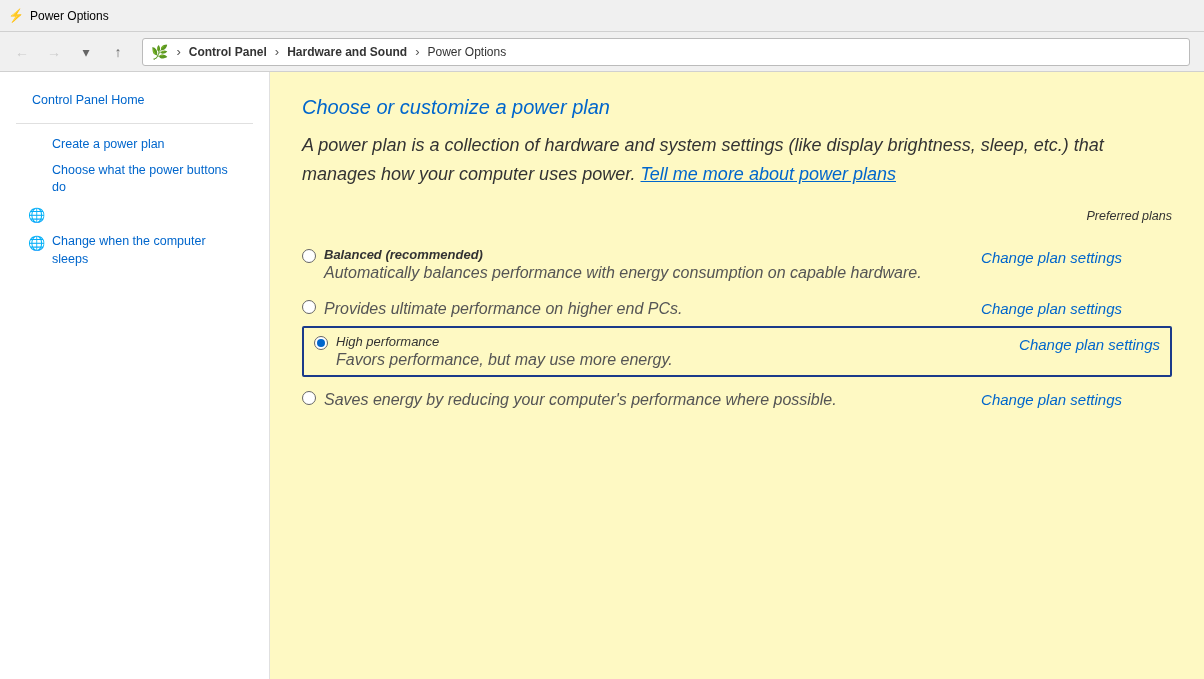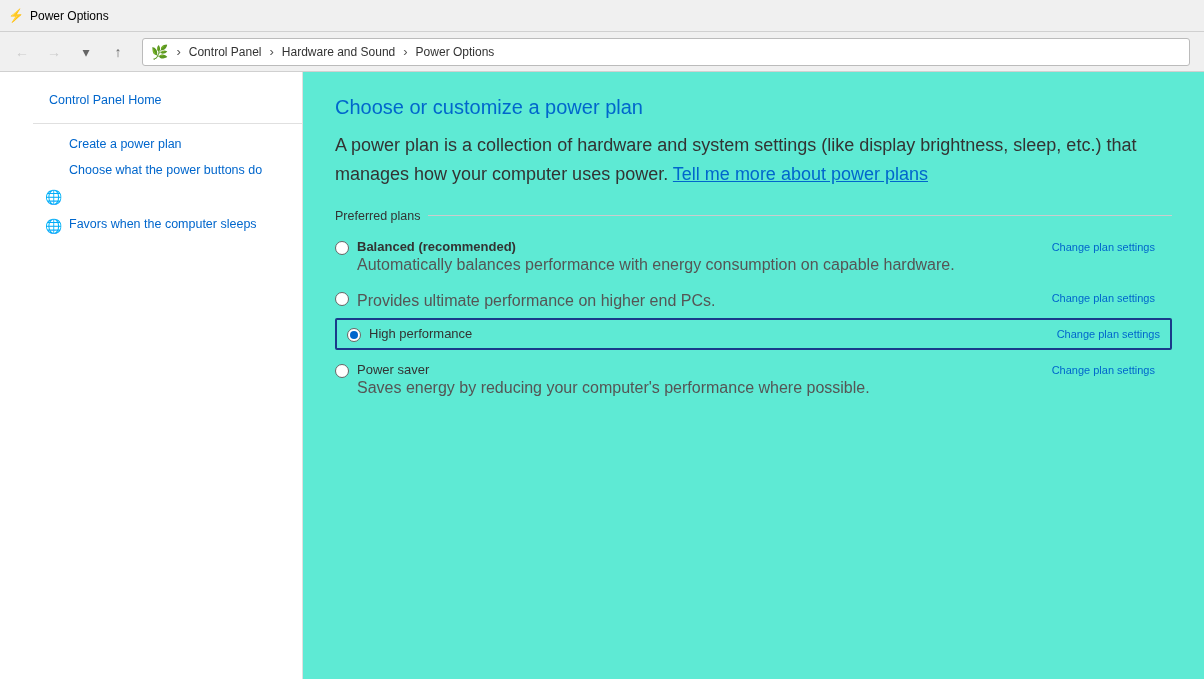--- a/index.html
+++ b/index.html
@@ -71,42 +71,42 @@
     .address-icon {
       font-size: 14px;
     }
     .address-separator {
       color: #555;
       margin: 0 4px;
     }
     .address-link {
       color: #333;
       font-size: 12px;
+      font-weight: bold;
     }
     .address-current {
       color: #333;
       font-size: 12px;
       font-weight: normal;
     }
 
     
     .main-container {
       display: flex;
       height: calc(679px - 72px);
       background: #fff;
     }
 
     
     .sidebar {
       width: 270px;
       min-width: 270px;
       background: #fff;
       border-right: 1px solid #e0e0e0;
-      padding: 16px 0;
-      margin-left: 33px;
+      padding: 16px 16px;
     }
     .sidebar-item {
       padding: 4px 16px 4px 12px;
       cursor: pointer;
       display: flex;
       align-items: flex-start;
       gap: 6px;
       line-height: 1.4;
     }
     .sidebar-label {
@@ -127,21 +127,22 @@
       height: 1px;
       background: #e0e0e0;
       margin: 8px 0;
     }
 
     
     .content {
       flex: 1;
       padding: 24px 32px;
       overflow-y: auto;
-      background: #5eead4;
+      background: #fef9c3;
+      font-style: italic;
     }
     .page-title {
       font-size: 20px;
       color: #0066cc;
       font-weight: normal;
       margin-bottom: 12px;
     }
     .page-description {
       font-size: 18px;
       color: #333;
@@ -151,23 +152,24 @@
     }
     .learn-link {
       color: #0066cc;
       text-decoration: underline;
       cursor: pointer;
     }
 
     
     .section-header {
       display: flex;
-      align-items: center;
+      align-items: flex-end;
       margin: 20px 0 8px 0;
       gap: 8px;
+      flex-direction: column;
     }
     .section-title {
       font-size: 12.5px;
       color: #333;
       white-space: nowrap;
     }
     .section-line {
       flex: 1;
       height: 1px;
       background: #ccc;
@@ -198,21 +200,21 @@
       color: #333;
     }
     .plan-name.bold { font-weight: bold; }
     .plan-desc {
       font-size: 16px;
       color: #555;
       margin-top: 2px;
     }
     .plan-action {
       color: #0066cc;
-      font-size: 11px;
+      font-size: 15px;
       cursor: pointer;
       white-space: nowrap;
       margin-left: 16px;
       margin-top: 2px;
     }
 
     
     .plan-highlighted {
       border: 2px solid #1a3a8a;
       border-radius: 2px;
@@ -281,21 +283,21 @@
       <span class="sidebar-icon"></span>
       <span class="sidebar-label">Choose what the power buttons do</span>
     </div>
 
     <div class="sidebar-item">
       <span class="sidebar-icon">🌐</span>
     </div>
 
     <div class="sidebar-item">
       <span class="sidebar-icon">🌐</span>
-      <span class="sidebar-label">Favors when the computer sleeps</span>
+      <span class="sidebar-label">Change when the computer sleeps</span>
     </div>
   </div>
 
   <div class="content">
 
     <h1 class="page-title">Choose or customize a power plan</h1>
 
     <p class="page-description">
       <span>A power plan is a collection of hardware and system settings (like display brightness, sleep, etc.) that manages how your computer uses power. </span>
       <span class="learn-link">Tell me more about power plans</span>
@@ -333,33 +335,33 @@
 
 
     <div class="plan-highlighted">
       <div class="plan-item" style="padding:0; max-width:100%;">
         <div class="plan-left">
           <div class="radio-outer">
             <div class="radio-inner"></div>
           </div>
           <div class="plan-info">
             <div class="plan-name">High performance</div>
+            <div class="plan-desc">Favors performance, but may use more energy.</div>
           </div>
         </div>
         <span class="plan-action">Change plan settings</span>
       </div>
     </div>
 
     <div class="plan-item">
       <div class="plan-left">
         <div class="radio-outer radio-empty">
           
         </div>
         <div class="plan-info">
-          <div class="plan-name">Power saver</div>
           <div class="plan-desc">Saves energy by reducing your computer's performance where possible.</div>
         </div>
       </div>
       <span class="plan-action">Change plan settings</span>
     </div>
 
   </div>
 </div>
 
 </body></html>

